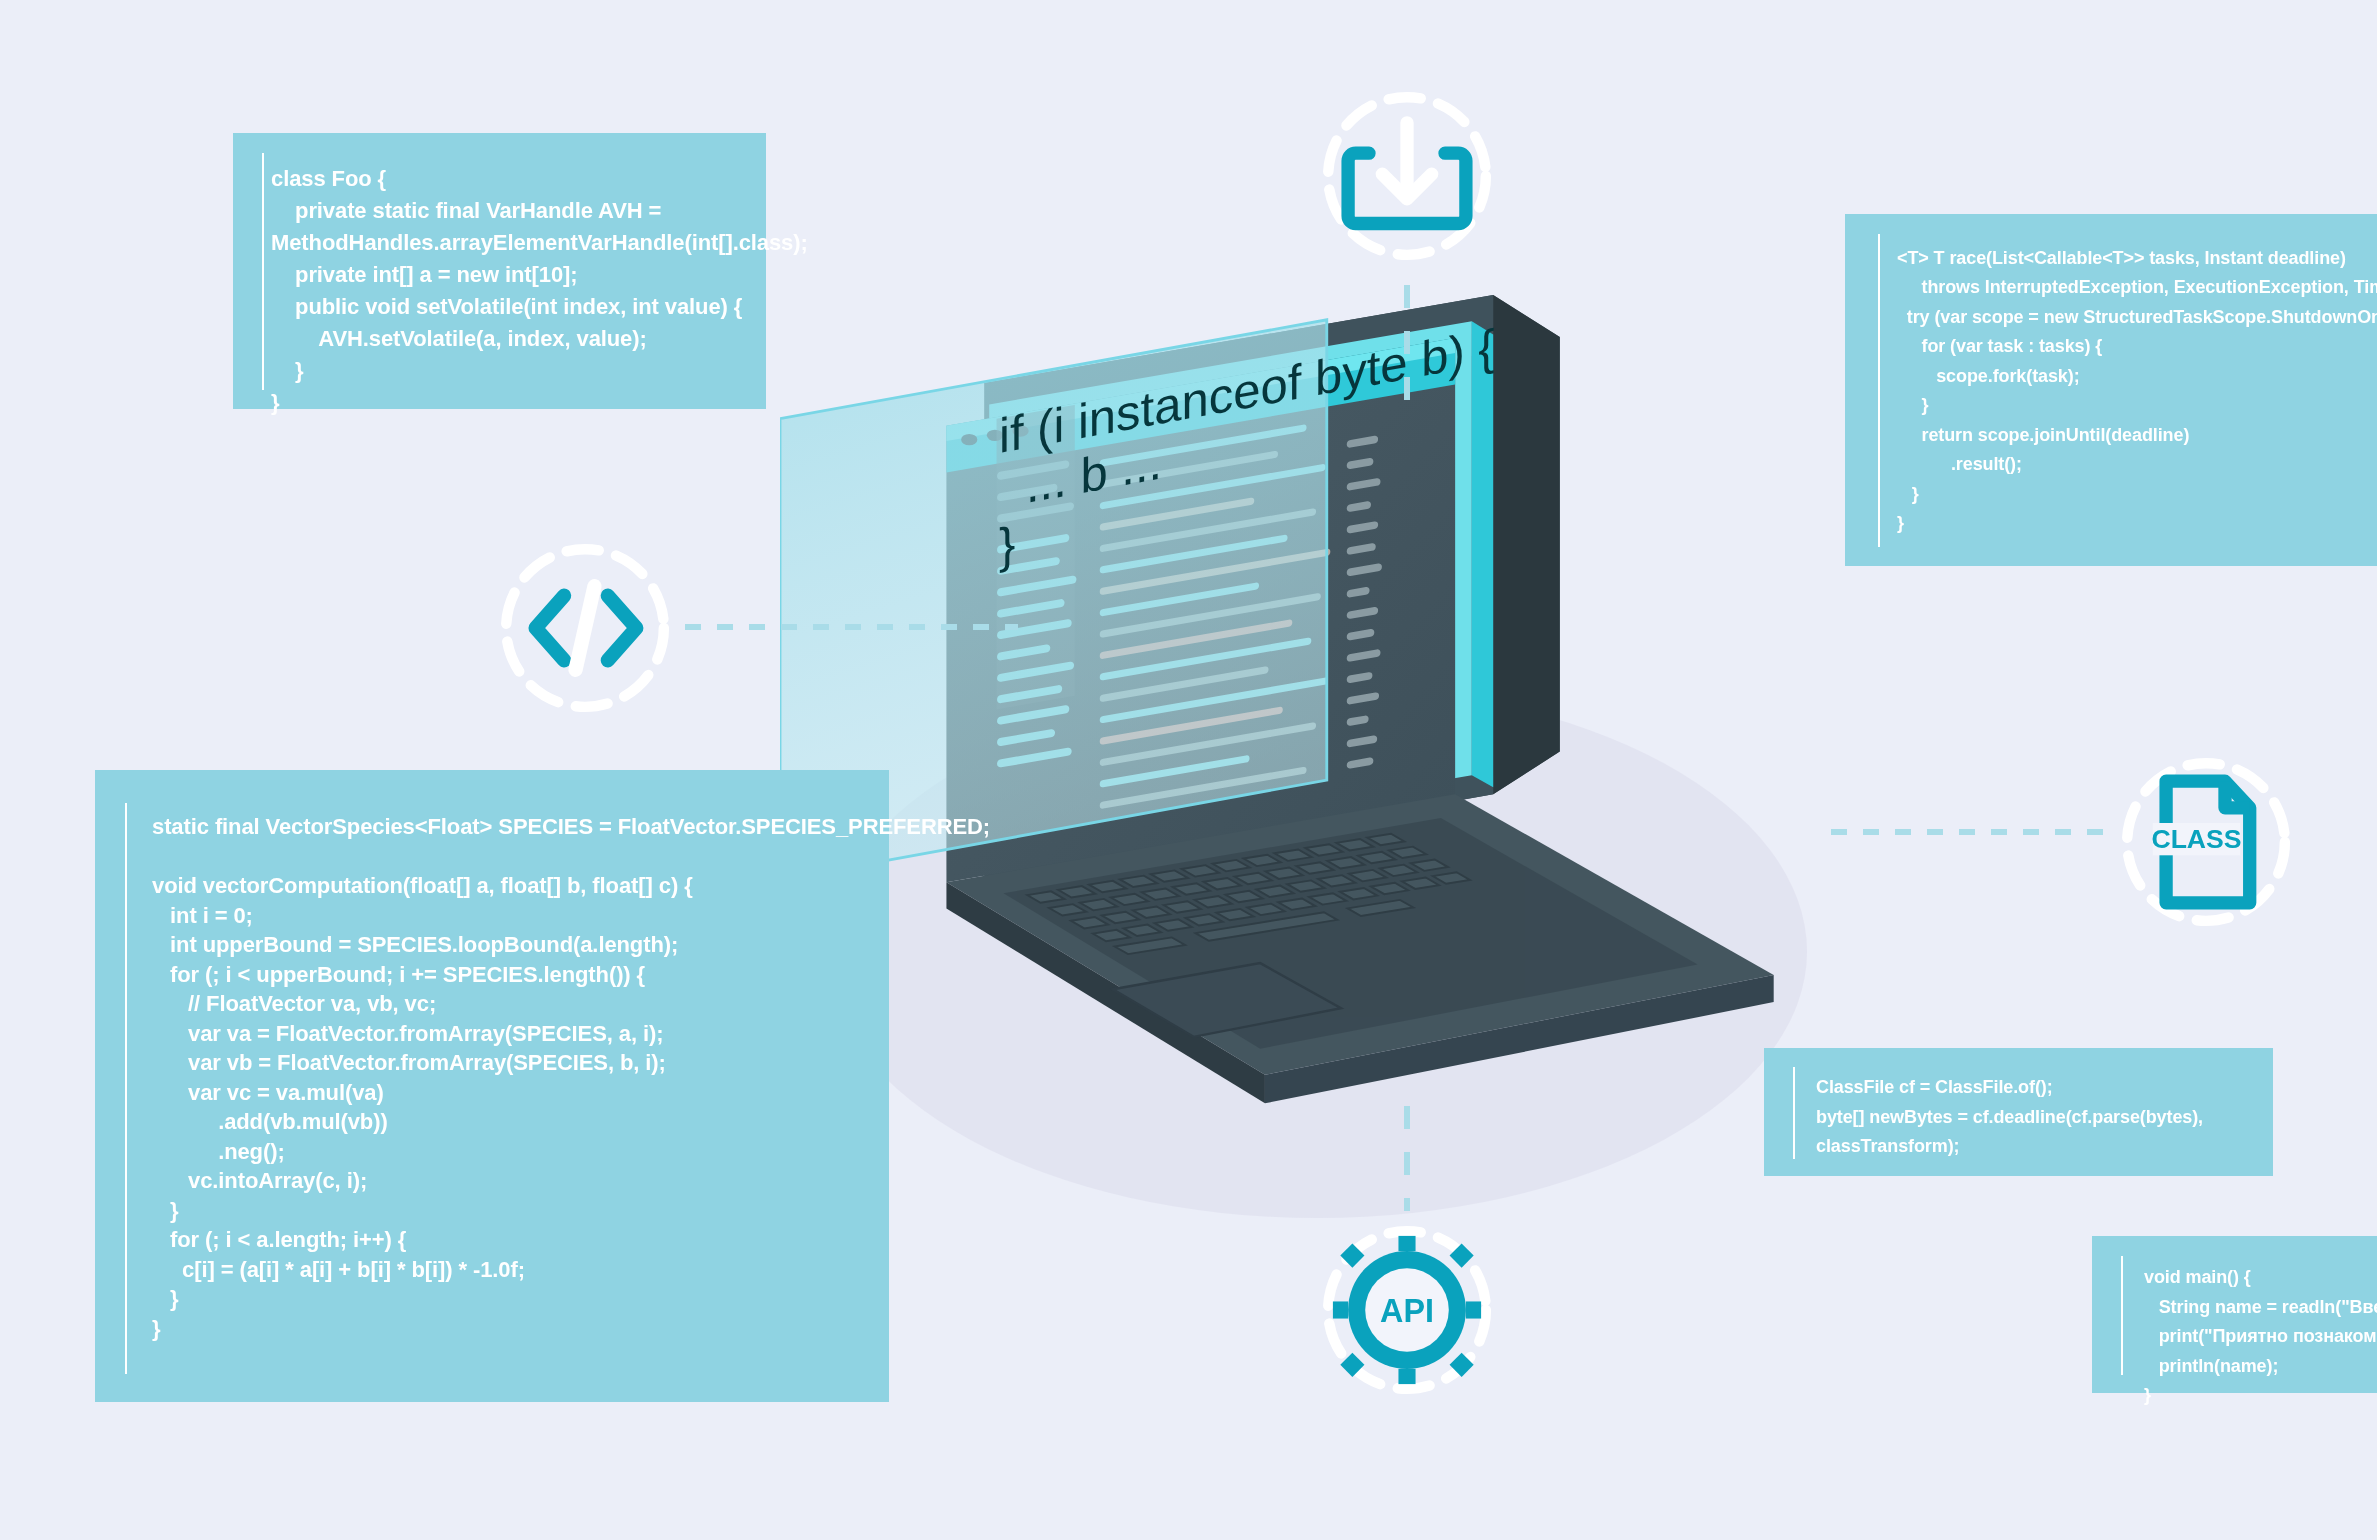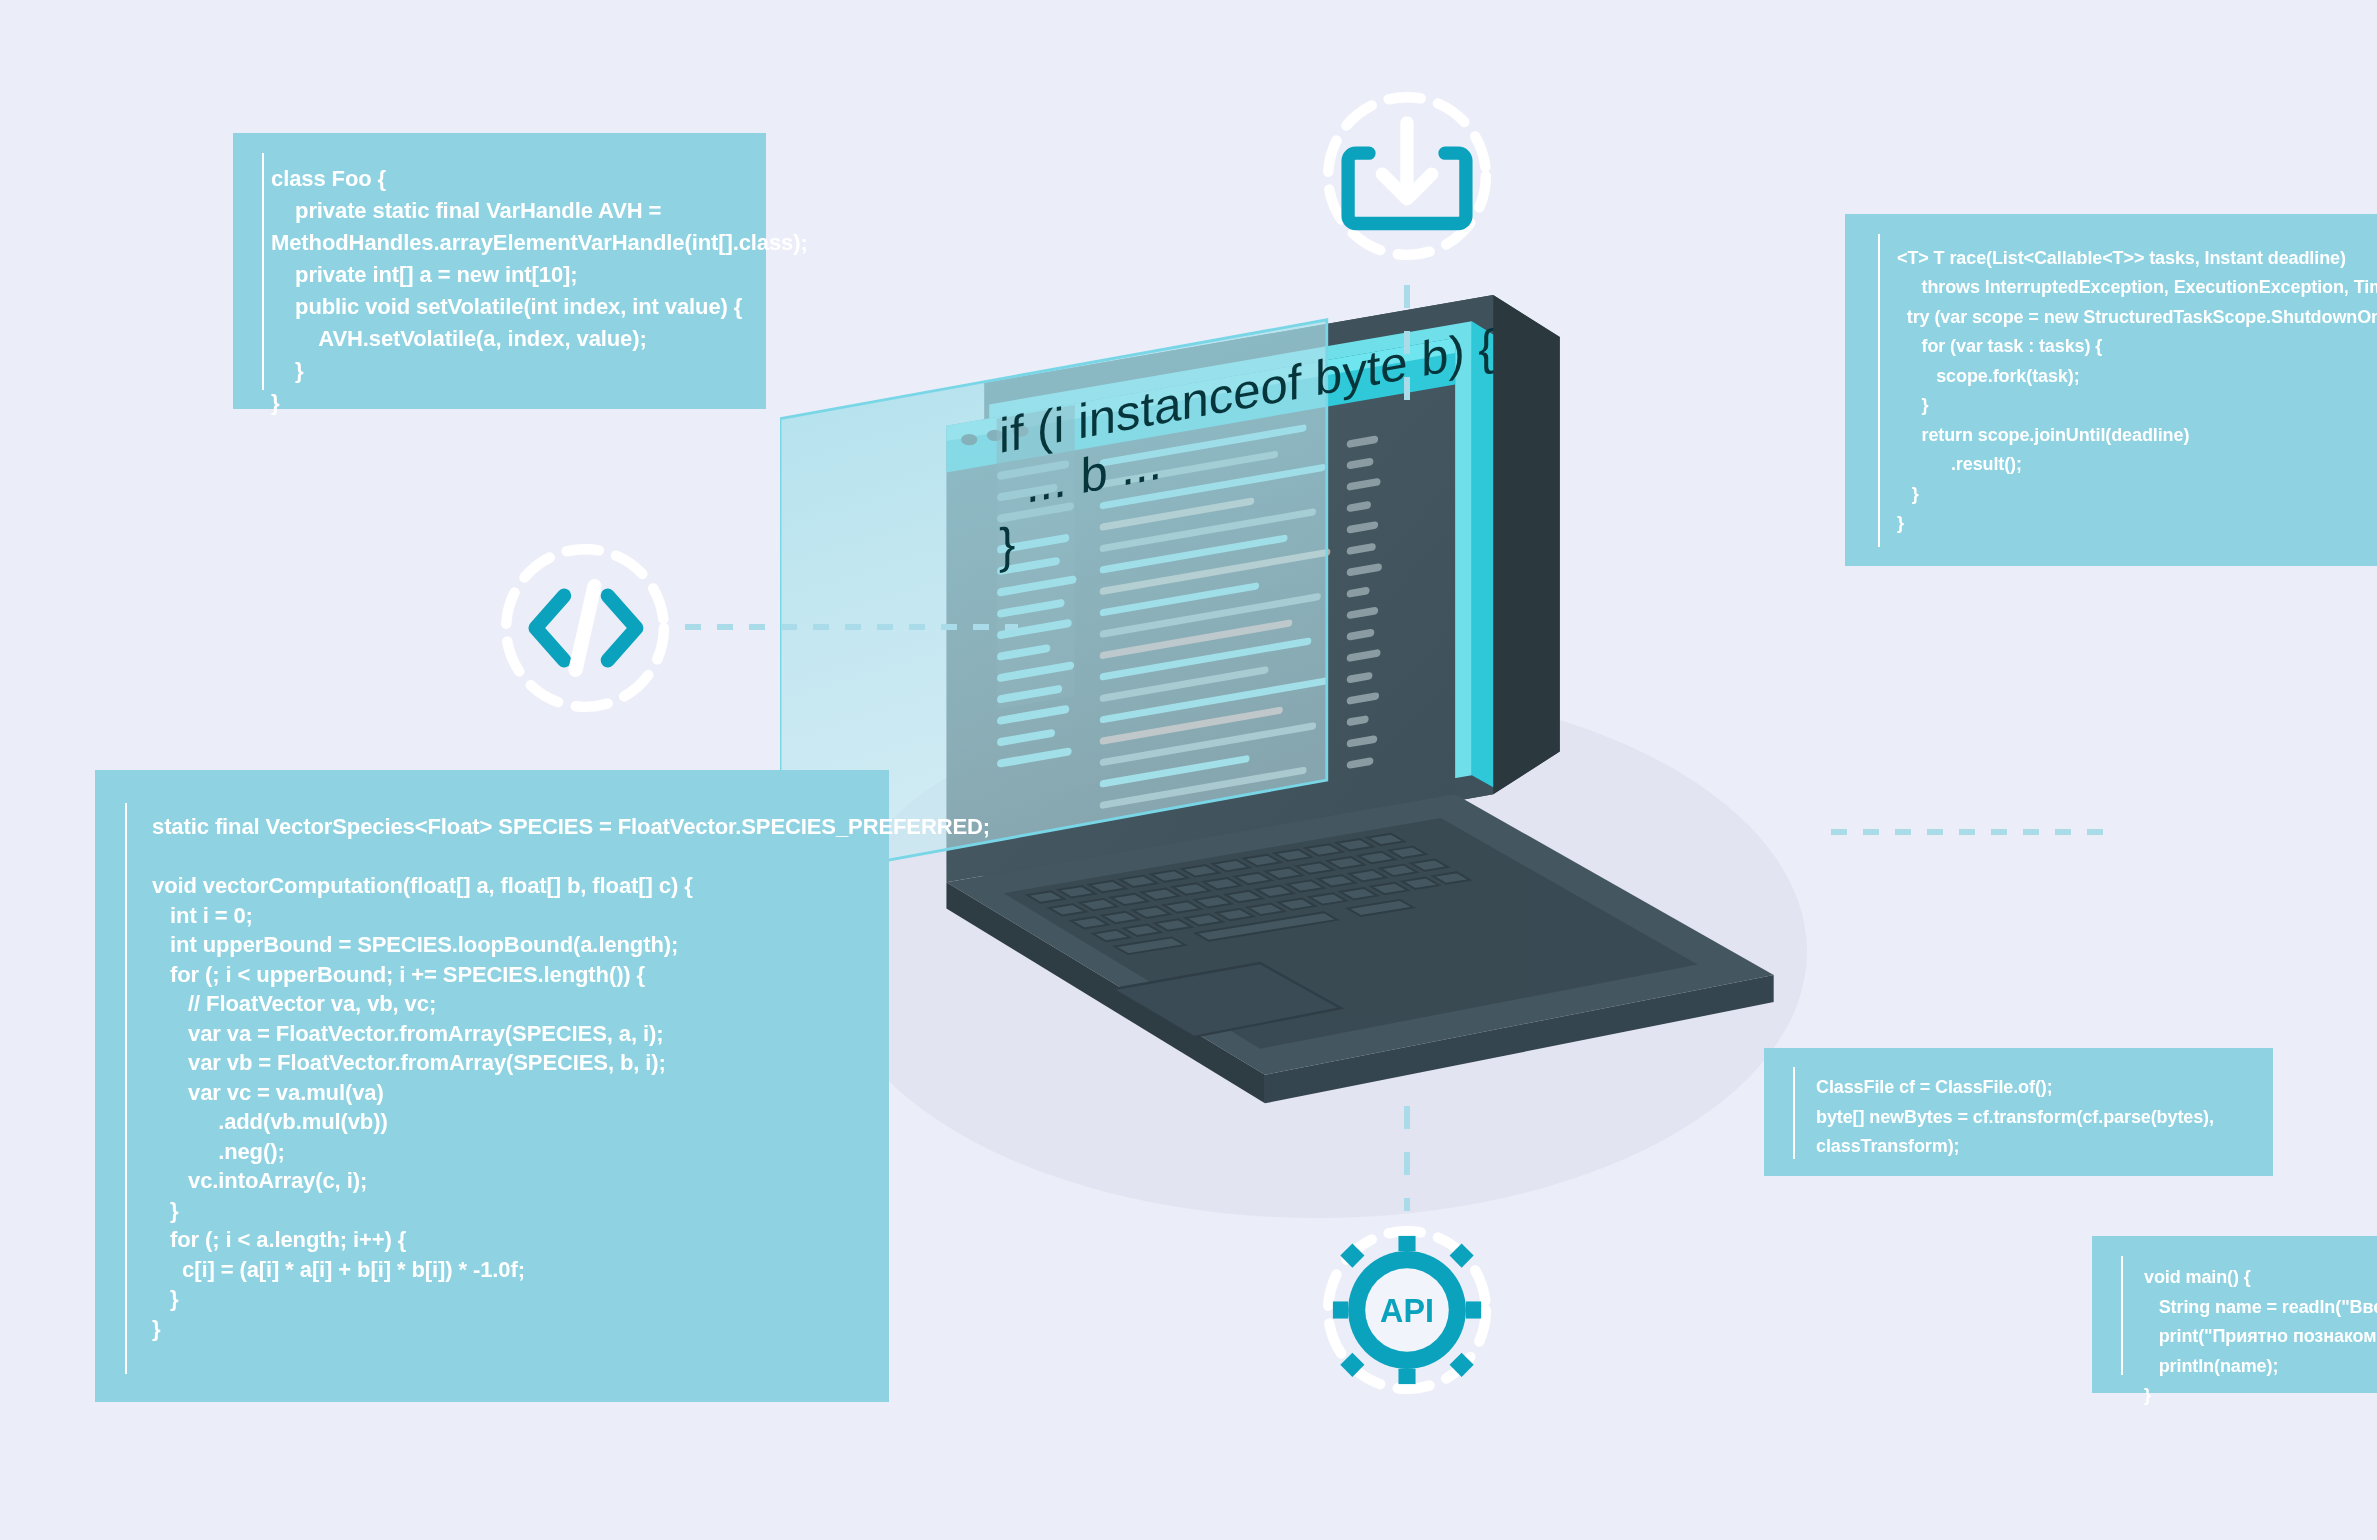--- a/index.html
+++ b/index.html
@@ -298,20 +298,31 @@
     <svg width="190" height="190" viewBox="0 0 200 200">
       <g fill="none" stroke="#ffffff" stroke-width="11" stroke-linecap="round" stroke-dasharray="34 19">
         <circle cx="100" cy="100" r="83"></circle>
       </g>
       <polyline points="78,66 48,100 78,134" fill="none" stroke="#0aa2bd" stroke-width="15" stroke-linecap="round" stroke-linejoin="round"></polyline>
       <polyline points="124,66 154,100 124,134" fill="none" stroke="#0aa2bd" stroke-width="15" stroke-linecap="round" stroke-linejoin="round"></polyline>
       <line x1="110" y1="56" x2="90" y2="144" stroke="#ffffff" stroke-width="15" stroke-linecap="round"></line>
     </svg>
   </div>
 
+  <div class="badge" style="left:2111px;top:747px;width:190px;height:190px;">
+    <svg width="190" height="190" viewBox="0 0 200 200">
+      <g fill="none" stroke="#ffffff" stroke-width="11" stroke-linecap="round" stroke-dasharray="34 19">
+        <circle cx="100" cy="100" r="83"></circle>
+      </g>
+      <path d="M58 36 h62 l26 28 v100 h-88 Z" fill="none" stroke="#0aa2bd" stroke-width="14" stroke-linejoin="round"></path>
+      <path d="M120 36 v28 h26" fill="none" stroke="#0aa2bd" stroke-width="14" stroke-linejoin="round"></path>
+      <rect x="44" y="80" width="92" height="34" fill="#f2f4fb"></rect>
+      <text x="90" y="106" text-anchor="middle" font-family="Liberation Sans, sans-serif" font-size="28" font-weight="bold" fill="#0aa2bd">CLASS</text>
+    </svg>
+  </div>
 
   <div class="badge" style="left:1312px;top:1215px;width:190px;height:190px;">
     <svg width="190" height="190" viewBox="0 0 200 200">
       <g fill="none" stroke="#ffffff" stroke-width="11" stroke-linecap="round" stroke-dasharray="34 19">
         <circle cx="100" cy="100" r="83"></circle>
       </g>
       <g fill="#0aa2bd">
         <path d="M91 22 h18 v16 h-18 Z"></path>
         <path d="M91 162 h18 v16 h-18 Z"></path>
         <path d="M22 91 h16 v18 h-16 Z"></path>
@@ -369,21 +380,21 @@
       vc.intoArray(c, i);
    }
    for (; i &lt; a.length; i++) {
      c[i] = (a[i] * a[i] + b[i] * b[i]) * -1.0f;
    }
 }</pre>
       </div>
       <div class="code-panel" style="left: 1764px; top: 1048px; width: 509px; height: 128px;">
         <div class="rule" style="left: 28.5px; top: 19px; bottom: 17px;"></div>
         <pre style="position: absolute; left: 52px; top: 25px; font-size: 18px; line-height: 29.5px;">ClassFile cf = ClassFile.of();
-byte[] newBytes = cf.transform(cf.parse(bytes),
+byte[] newBytes = cf.deadline(cf.parse(bytes),
 classTransform);</pre>
       </div>
       <div class="code-panel" style="left: 2092px; top: 1236px; width: 466px; height: 157px;">
         <div class="rule" style="left: 28.5px; top: 20px; bottom: 18px;"></div>
         <pre style="position: absolute; left: 52px; top: 27px; font-size: 18px; line-height: 29.5px;">void main() {
    String name = readln("Введите своё имя: ");
    print("Приятно познакомиться, ");
    println(name);
 }</pre>
       </div>

